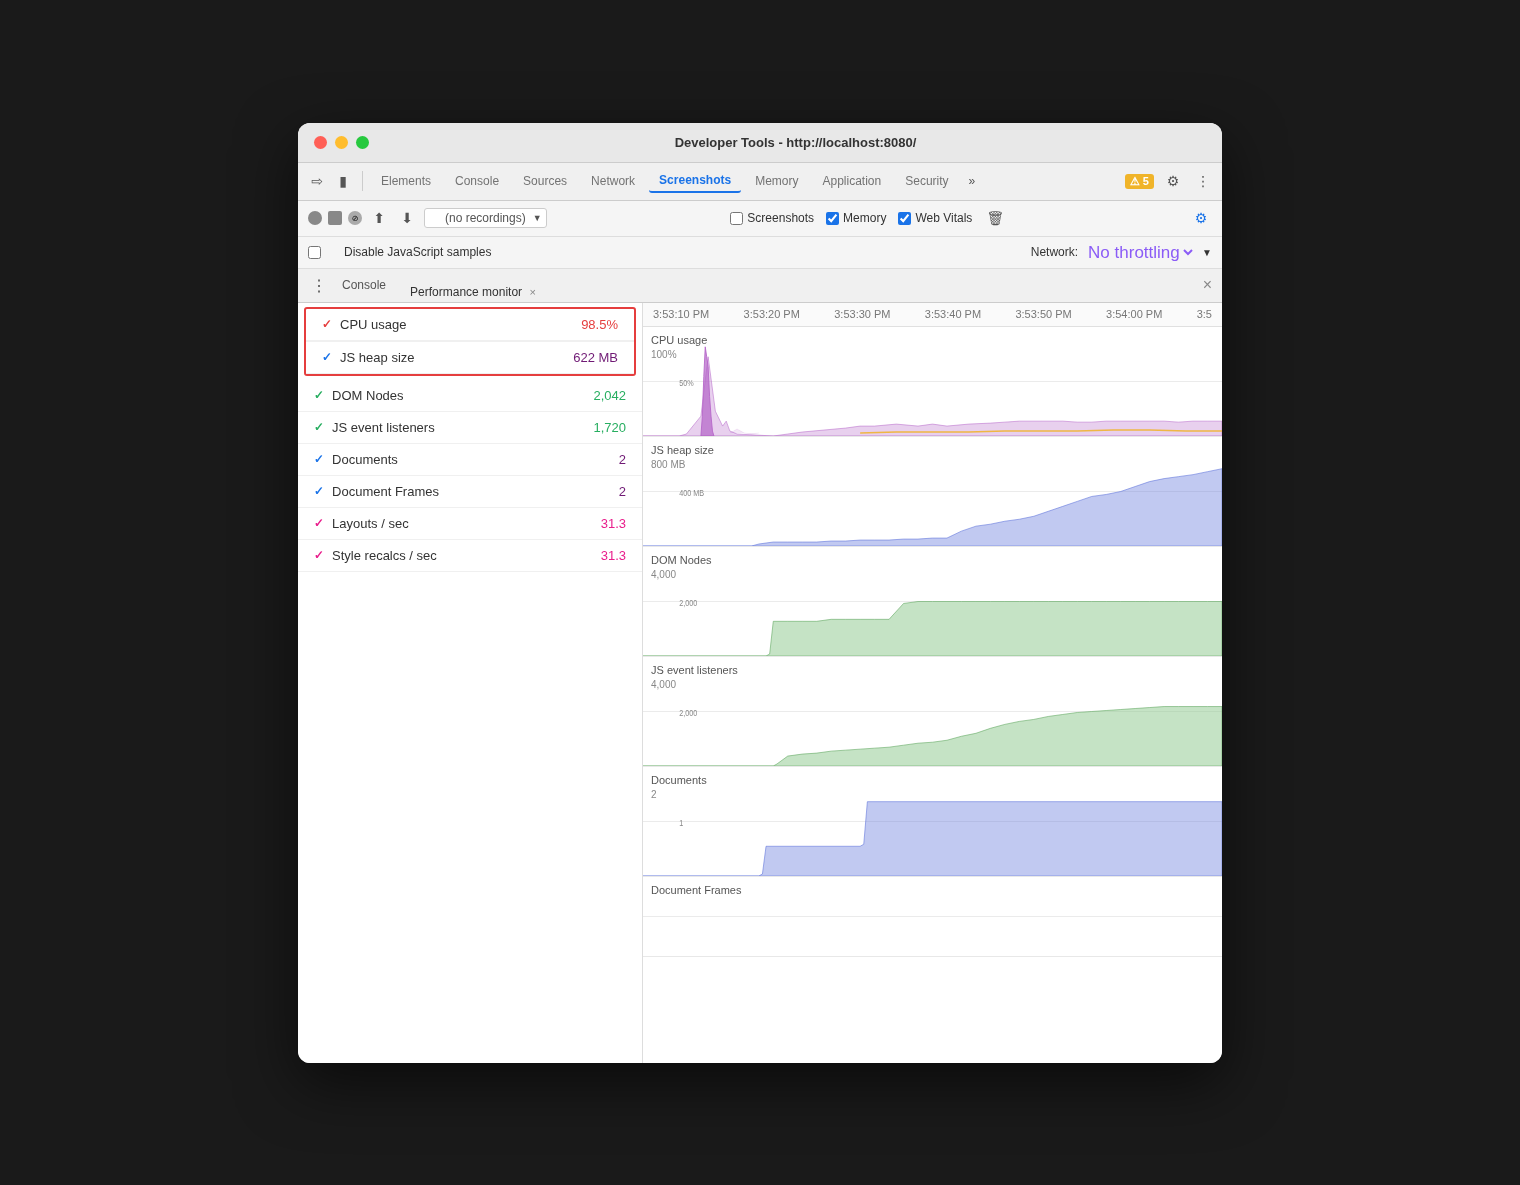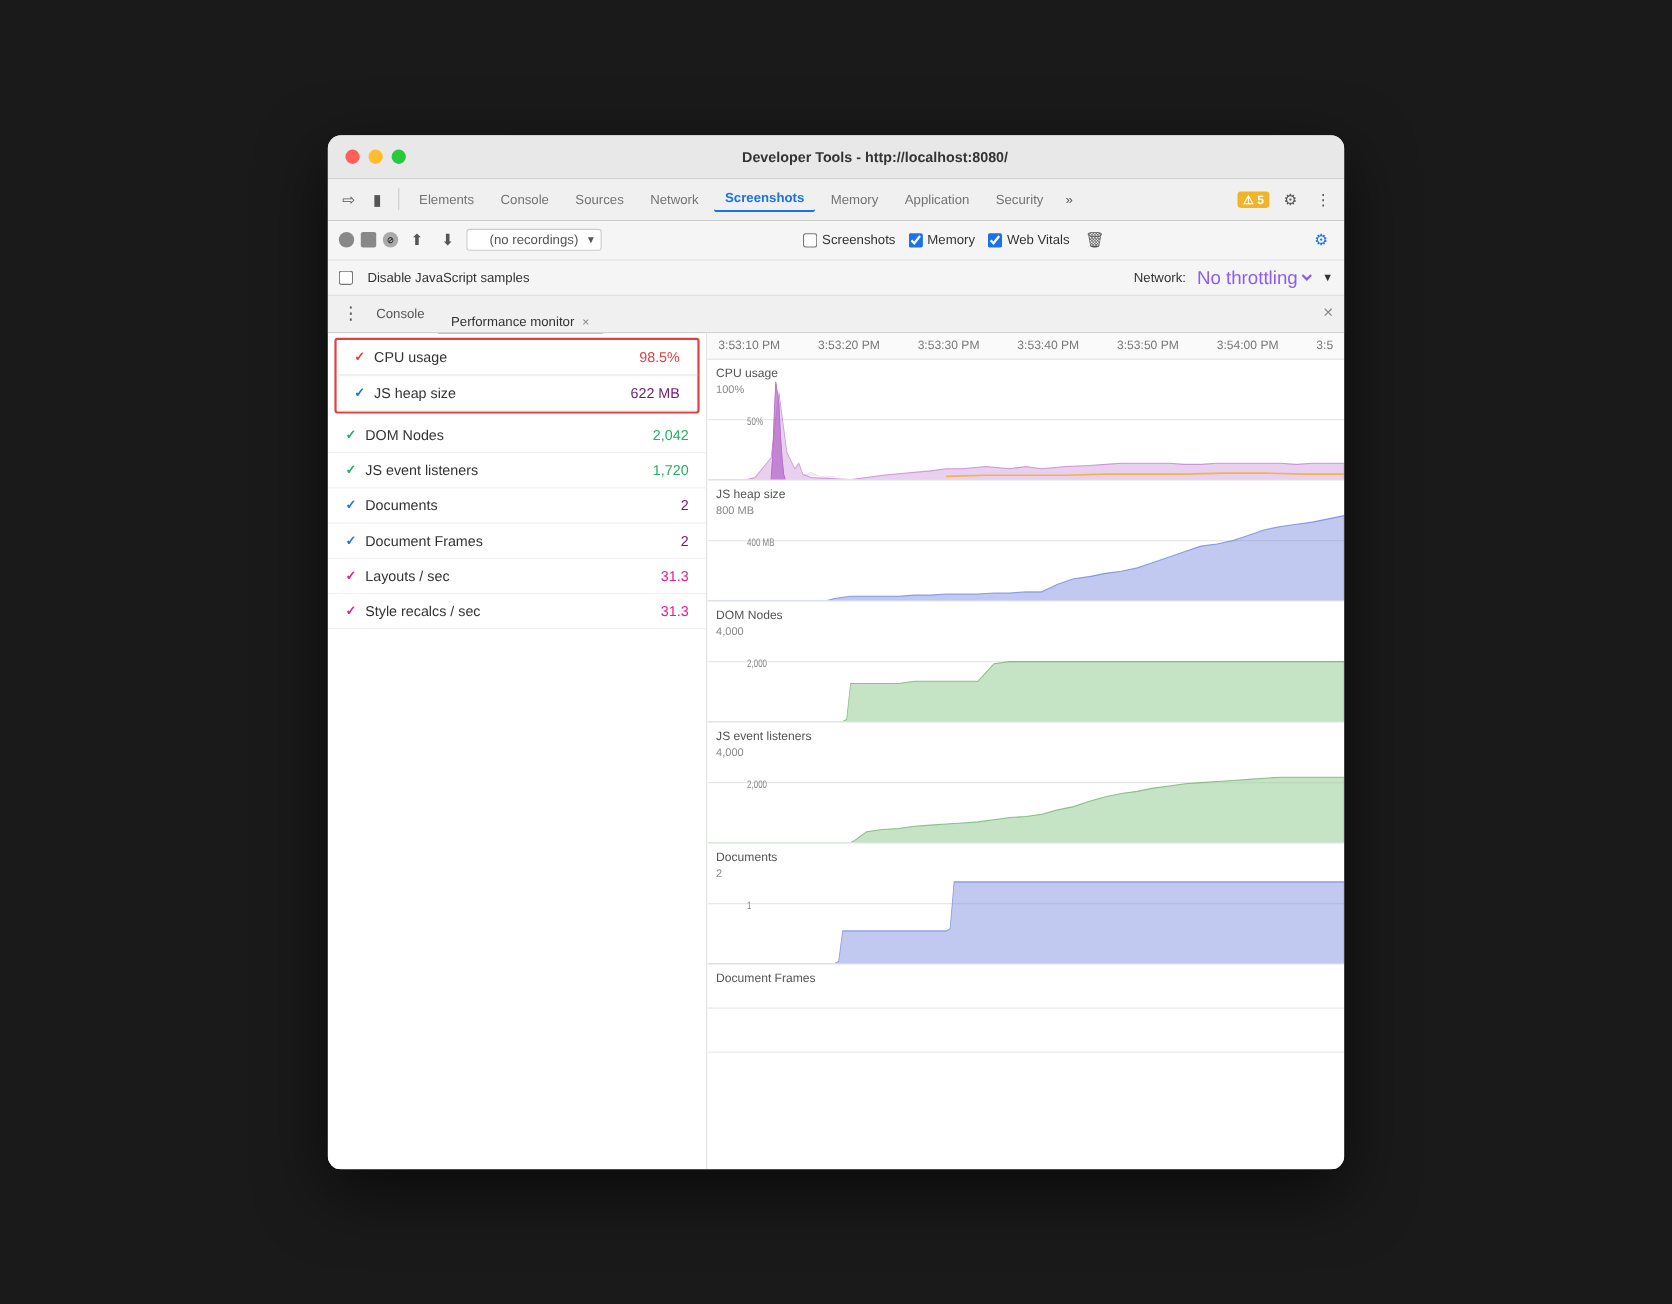--- a/index.html
+++ b/index.html
@@ -149,21 +149,21 @@
       padding: 0 10px;
       height: 32px;
       flex-shrink: 0;
       font-size: 12px;
       color: #333;
       gap: 12px;
     }
     .filter-bar label {
       display: flex;
       align-items: center;
-      gap: 13px;
+      gap: 23px;
     }
     .network-section {
       margin-left: auto;
       display: flex;
       align-items: center;
       gap: 6px;
     }
     .tabs-bar {
       background: #f0f0f0;
       border-bottom: 1px solid #ccc;

